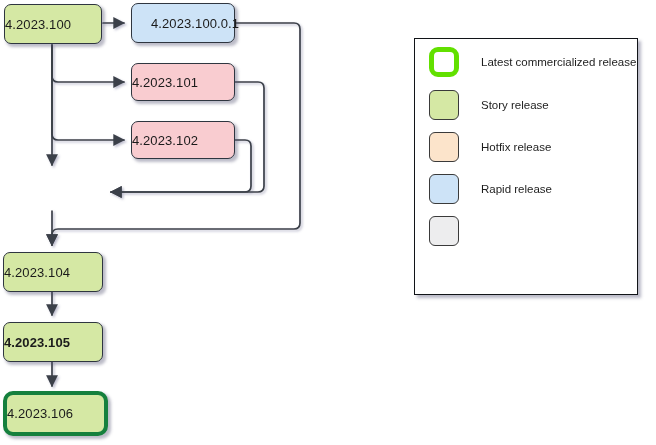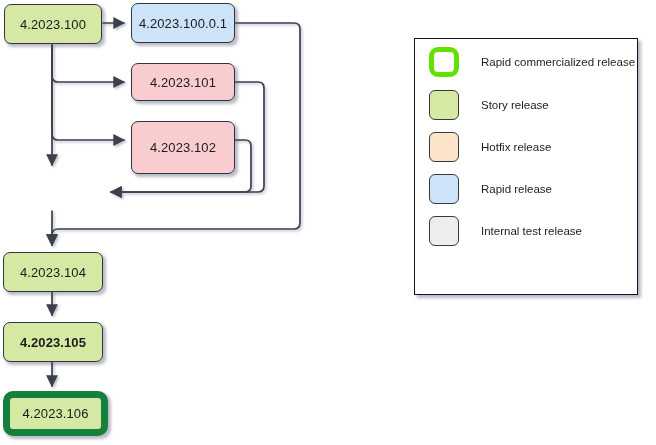--- a/index.html
+++ b/index.html
@@ -18,35 +18,35 @@
   #edge-layer {
     position: absolute;
     left: 0; top: 0;
     width: 656px; height: 445px;
     pointer-events: none;
   }
   .node {
     position: absolute;
     display: flex;
     align-items: center;
-    justify-content: center;
+    justify-content: flex-start;
     border-radius: 7px;
     border: 1.6px solid #2f3640;
     font-size: 13px;
     color: #1b1b1b;
     letter-spacing: 0.1px;
     box-shadow: 2.5px 2.5px 3px rgba(80,80,110,0.38);
     white-space: nowrap;
   }
   .node.story  { background: #d5e8a4; border-color: #2f3640; }
   .node.rapid  { background: #cde3f7; border-color: #2f3640; }
   .node.recall { background: #f9ccd0; border-color: #2f3640; }
   .node.latest {
     background: #d5e8a4;
-    border: 7px solid #15803d;
+    border: 4px solid #15803d;
     border-radius: 10px;
   }
 
   
   #legend {
     position: absolute;
     background: #ffffff;
     border: 1.8px solid #111418;
     box-shadow: 3px 3px 3px rgba(85,85,120,0.42);
   }
@@ -115,67 +115,66 @@
       <path d="M 52 292 L 52 315" marker-end="url(#arrow)"></path>
 
       <path d="M 52 362 L 52 386" marker-end="url(#arrow)"></path>
     </g>
   </svg>
 
   <div class="node story" style="left:4px; top:4px; width:98px; height:40px;">
     <span>4.2023.100</span>
   </div>
 
-  <div class="node rapid" style="left:131px; top:3px; width:104px; height:40px;">
+  <div class="node rapid" style="left:131px; top:3px; width:104px; height:40px;padding-left:19px;">
     <span>4.2023.100.0.1</span>
   </div>
 
   <div class="node recall" style="left:131px; top:63px; width:104px; height:38px;">
     <span>4.2023.101</span>
   </div>
 
-  <div class="node recall" style="left:131px; top:121px; width:104px; height:53px;">
+  <div class="node recall" style="left:131px; top:121px; width:104px; height:38px;">
     <span>4.2023.102</span>
   </div>
 
 
   <div class="node story" style="left:3px; top:252px; width:100px; height:40px;">
     <span>4.2023.104</span>
   </div>
 
   <div class="node story" style="left:3px; top:322px; width:100px; height:40px;font-weight:bold;">
     <span>4.2023.105</span>
   </div>
 
   <div class="node latest" style="left:3px; top:391px; width:105px; height:45px;">
     <span>4.2023.106</span>
   </div>
 
   <div id="legend" style="left:414px; top:38px; width:224px; height:257px;">
 
     <div class="legend-row" style="top:8px;">
       <span class="swatch latest"></span>
-      <span class="legend-label">Rapid commercialized release</span>
+      <span class="legend-label">Latest commercialized release</span>
     </div>
 
     <div class="legend-row" style="top:51px;">
       <span class="swatch story"></span>
       <span class="legend-label">Story release</span>
     </div>
 
     <div class="legend-row" style="top:135px;">
       <span class="swatch rapid"></span>
       <span class="legend-label">Rapid release</span>
     </div>
 
     <div class="legend-row" style="top:93px;">
       <span class="swatch hotfix"></span>
       <span class="legend-label">Hotfix release</span>
     </div>
 
     <div class="legend-row" style="top:177px;">
       <span class="swatch internal"></span>
-      <span class="legend-label">Internal test release</span>
     </div>
 
 
   </div>
 </div>
 
 </body></html>

